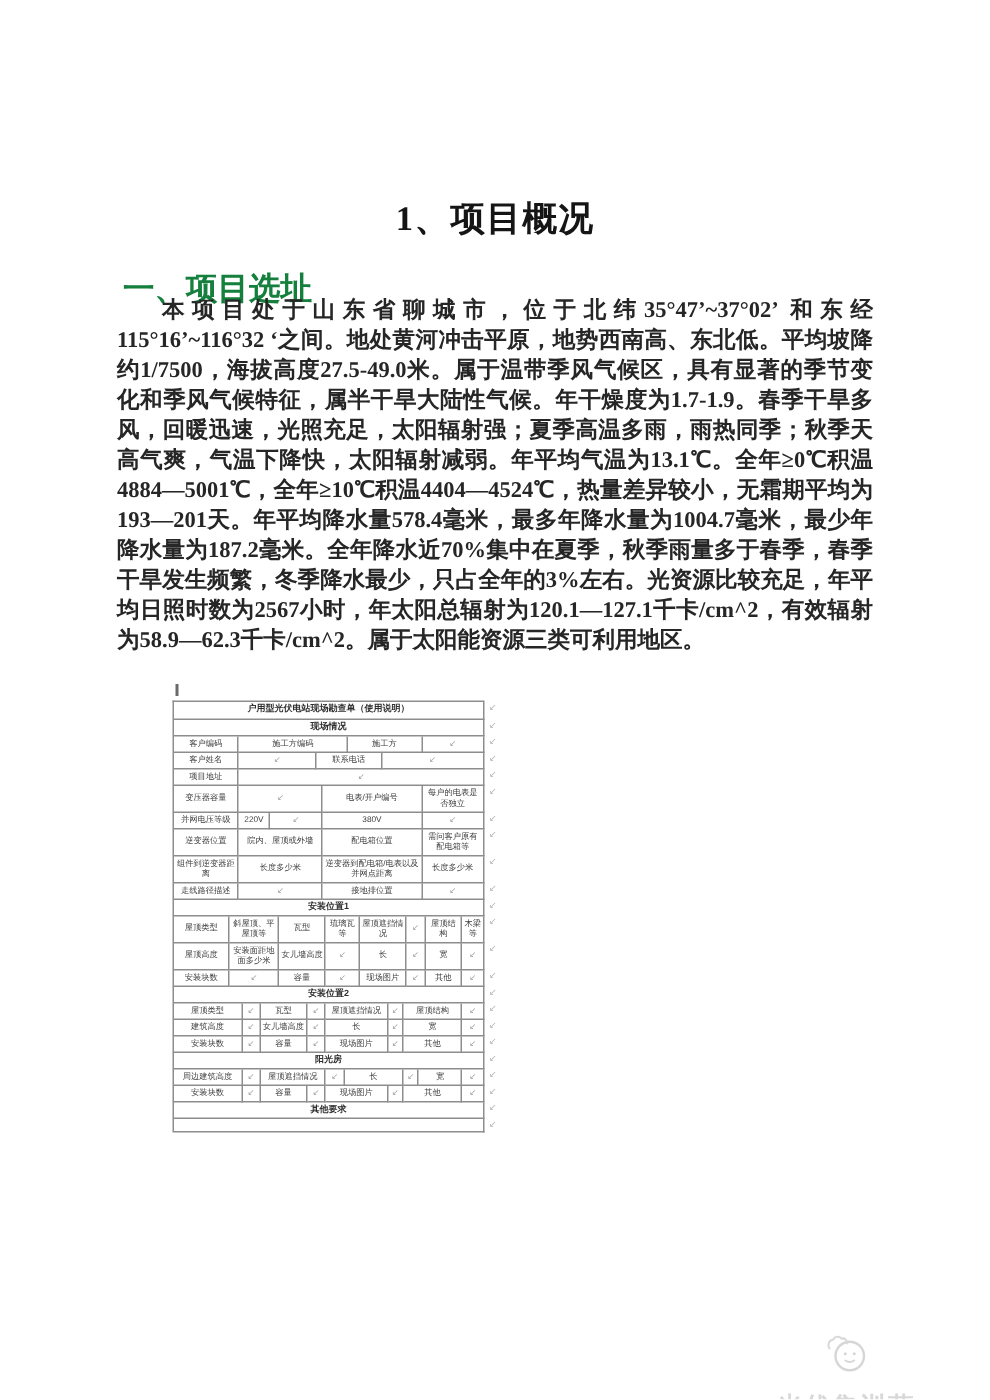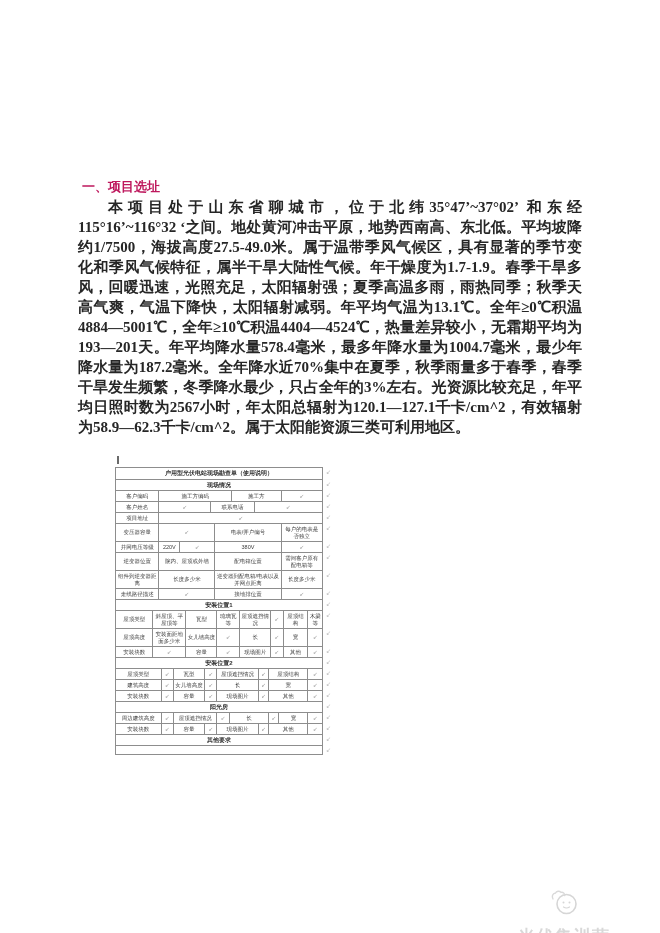--- a/index.html
+++ b/index.html
@@ -6,21 +6,21 @@
   .page {
     position:relative; width:660px; height:933px; background:#ffffff;
     font-family:"Liberation Serif", serif; color:#2b2b2b; overflow:hidden;
   }
   .doc-title {
     position:absolute; top:130px; left:0; width:660px; text-align:center;
     font-size:23px; font-weight:bold; letter-spacing:1px; color:#151515;
   }
   .section-heading {
     position:absolute; top:178px; left:82px;
-    font-size:13px; font-weight:bold; color:#be185d;
+    font-size:21px; font-weight:bold; color:#15803d;
   }
   .body-paragraph {
     position:absolute; top:197px; left:78px; width:504px;
     font-size:15px; line-height:20px; text-align:justify; text-indent:2em;
     font-weight:600; color:#262626;
   }
   .closing-block {
     position:absolute; top:759px; left:77px; width:510px;
     font-size:15px; line-height:18px; font-weight:bold; color:#1e1e1e;
   }
@@ -54,20 +54,21 @@
   .watermark-text {
     font-size:17px; font-weight:bold; letter-spacing:1.5px; color:#d8d8d8;
     font-family:"Liberation Sans", sans-serif;
   }
 </style>
 </head>
 <body>
 
 <div class="page">
 
+  <div class="doc-title">1、项目概况</div>
 
   <div class="section-heading">一、项目选址</div>
 
   <div class="body-paragraph">本项目处于山东省聊城市，位于北纬35°47’~37°02’ 和东经115°16’~116°32 ‘之间。地处黄河冲击平原，地势西南高、东北低。平均坡降约1/7500，海拔高度27.5-49.0米。属于温带季风气候区，具有显著的季节变化和季风气候特征，属半干旱大陆性气候。年干燥度为1.7-1.9。春季干旱多风，回暖迅速，光照充足，太阳辐射强；夏季高温多雨，雨热同季；秋季天高气爽，气温下降快，太阳辐射减弱。年平均气温为13.1℃。全年≥0℃积温4884—5001℃，全年≥10℃积温4404—4524℃，热量差异较小，无霜期平均为193—201天。年平均降水量578.4毫米，最多年降水量为1004.7毫米，最少年降水量为187.2毫米。全年降水近70%集中在夏季，秋季雨量多于春季，春季干旱发生频繁，冬季降水最少，只占全年的3%左右。光资源比较充足，年平均日照时数为2567小时，年太阳总辐射为120.1—127.1千卡/cm^2，有效辐射为58.9—62.3千卡/cm^2。属于太阳能资源三类可利用地区。</div>
 
   <span class="scan-artifact"></span>
 
   <div class="sv-table" id="survey-table">
       <div class="sv-row title" style="height: 12px;">
         <div class="sv-cell" style="width: 100%;">户用型光伏电站现场勘查单（使用说明）</div>

